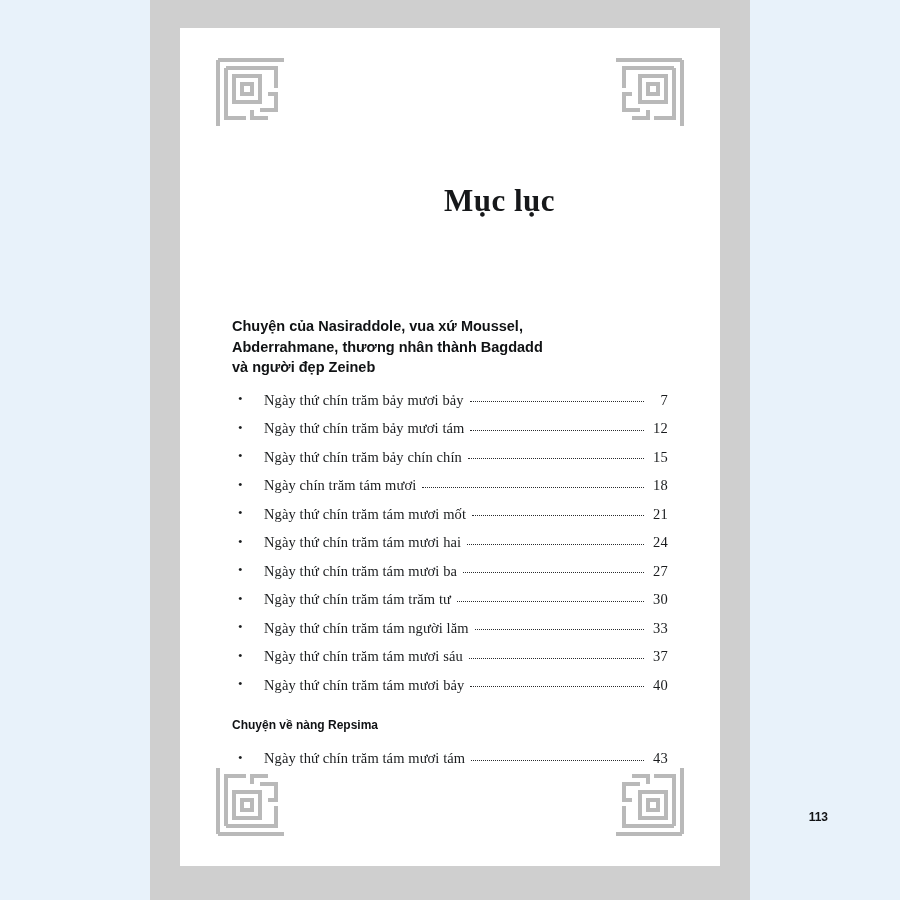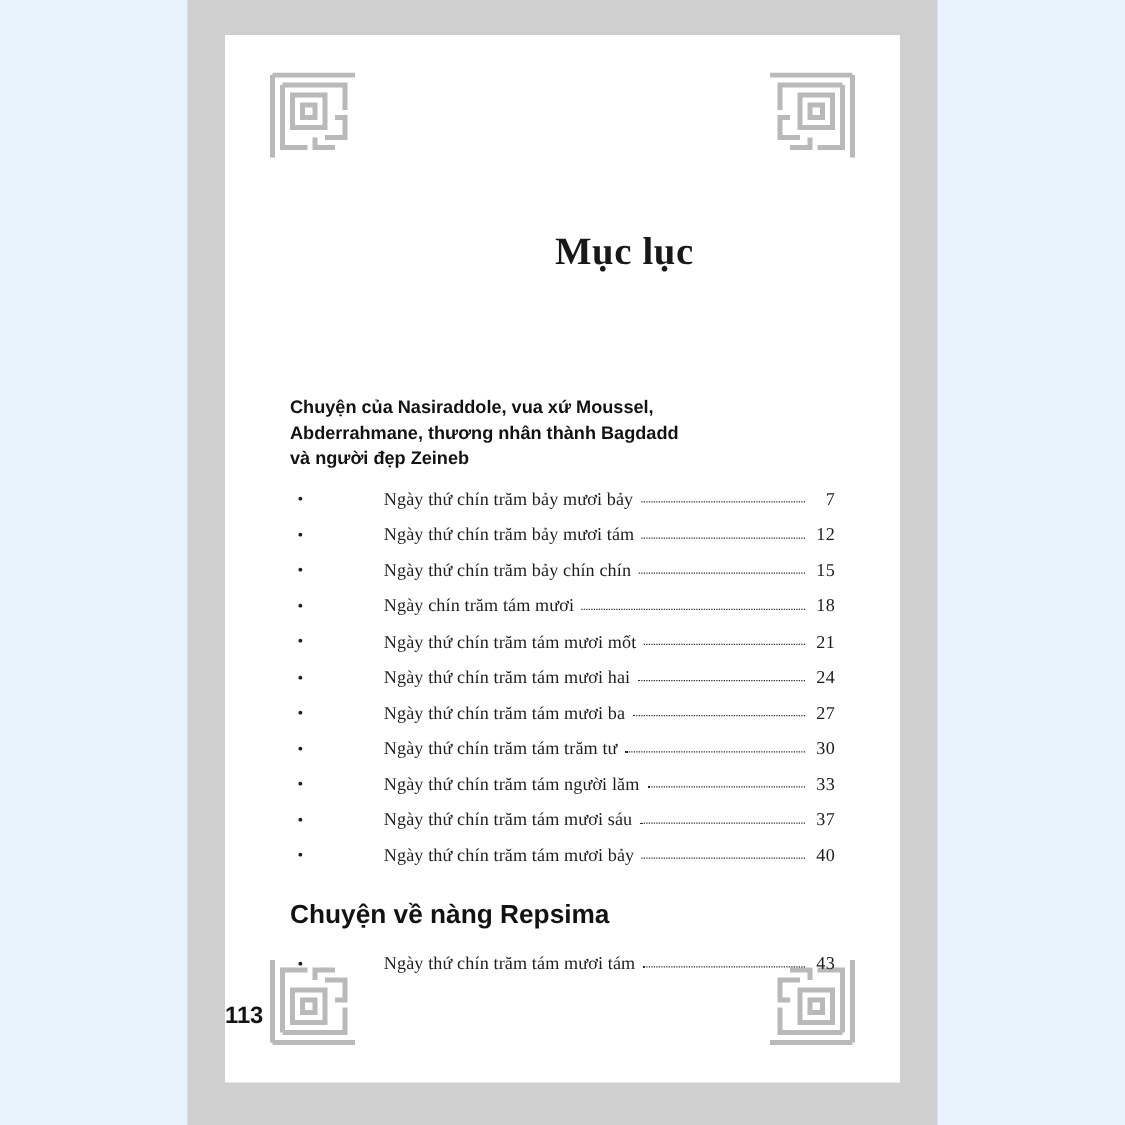--- a/index.html
+++ b/index.html
@@ -66,21 +66,21 @@
     font-size: 14.5px;
     font-weight: bold;
     line-height: 1.42;
     color: #101214;
     font-family: "Liberation Sans", sans-serif;
     margin-bottom: 8px;
   }
   .section-heading.sub {
     margin-top: 18px;
     margin-bottom: 10px;
-    font-size: 21px;
+    font-size: 12px;
   }
 
   .toc-list {
     list-style: none;
     margin: 0;
     padding: 0;
   }
   .toc-item {
     display: flex;
     align-items: flex-end;
@@ -98,43 +98,42 @@
     line-height: 1;
     color: #1a1c1e;
     padding-left: 6px;
     position: relative;
     top: -2px;
   }
   .entry-label {
     flex: 0 0 auto;
     white-space: nowrap;
     letter-spacing: 0.1px;
-    margin-left: 43px;
   }
   .dots {
     flex: 1 1 auto;
     border-bottom: 1.3px dotted #2a2c2e;
     margin: 0 4px 5px 6px;
     height: 1px;
     min-width: 10px;
   }
   .page-num {
     flex: 0 0 auto;
     text-align: right;
     min-width: 20px;
     letter-spacing: 0.2px;
   }
 
   .folio {
     position: absolute;
     bottom: 42px;
     left: 0;
     width: 648px;
-    text-align: left;
-    font-size: 19px;
+    text-align: right;
+    font-size: 12px;
     font-weight: bold;
     color: #111315;
     font-family: "Liberation Sans", sans-serif;
   }
 </style>
 </head>
 <body>
 
 <div class="page-wrap">
   <div class="page">

